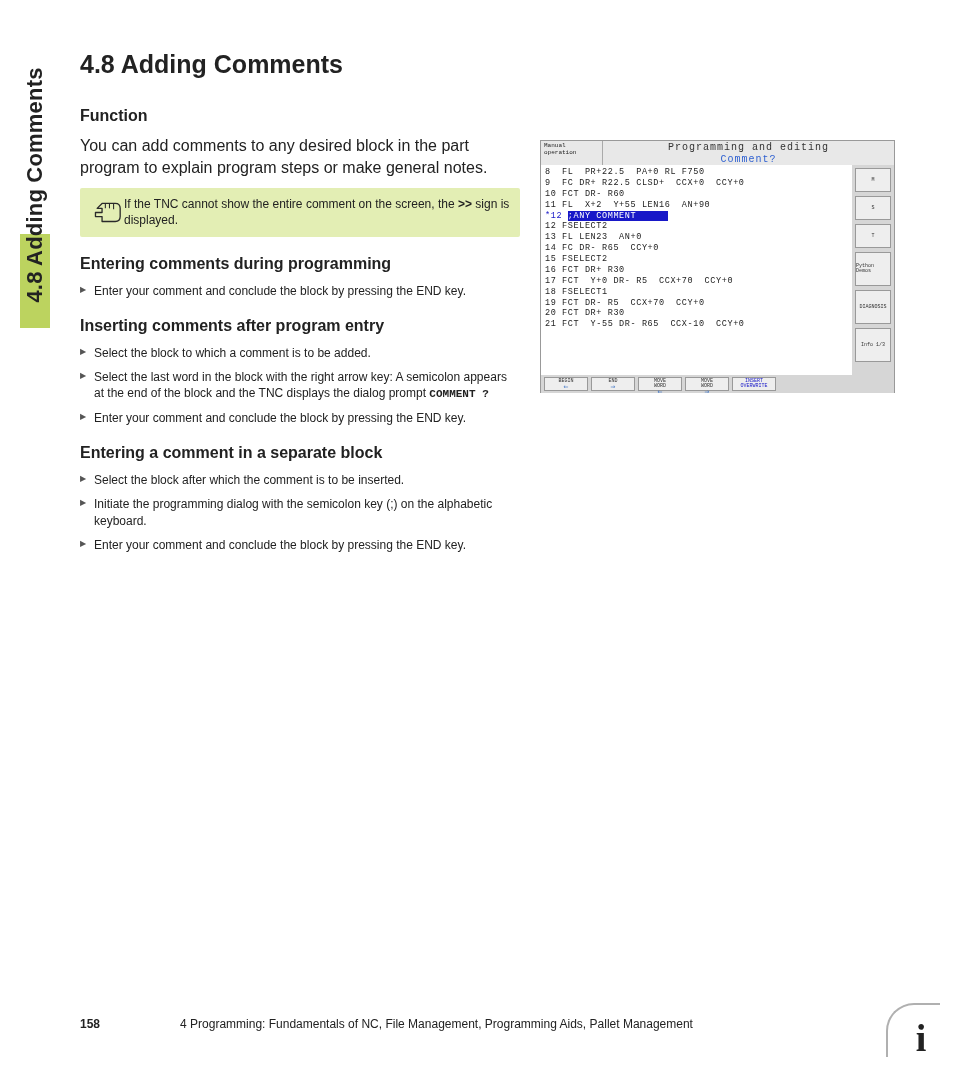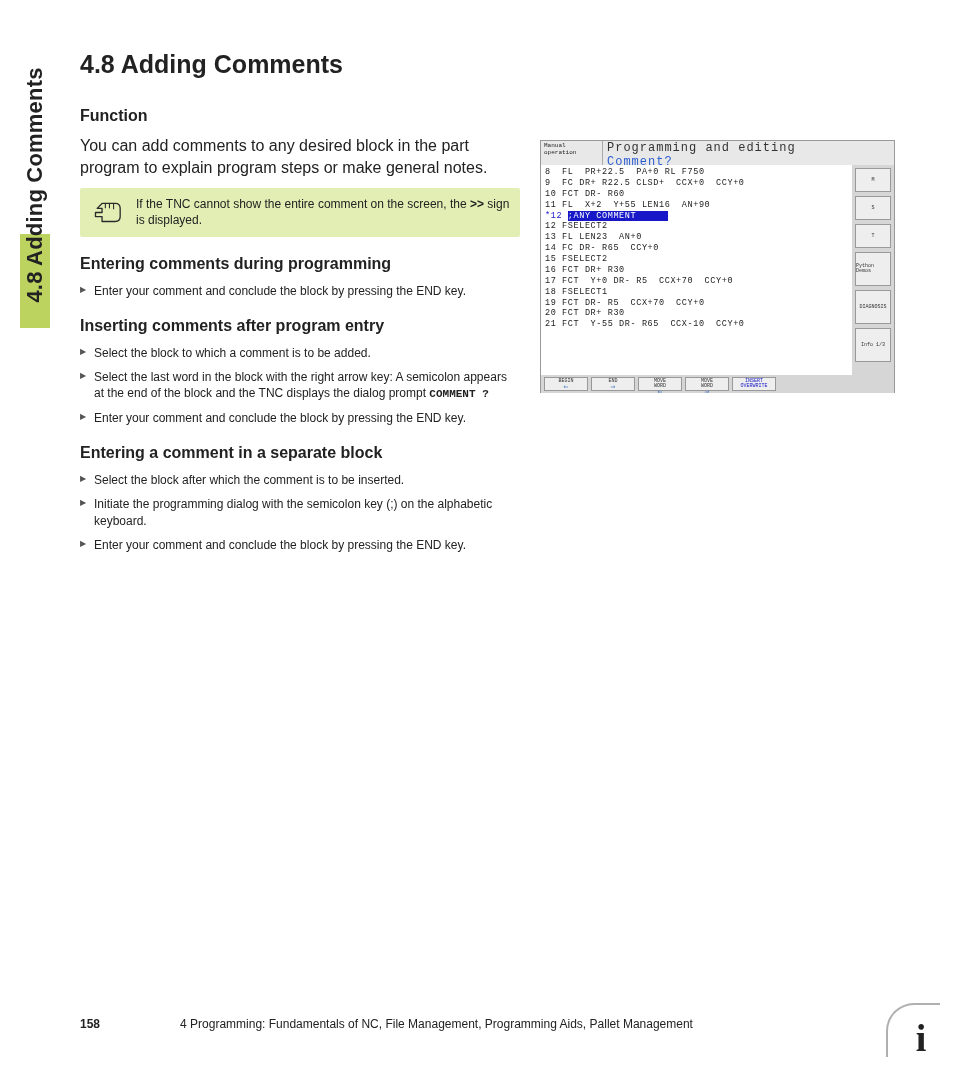--- a/index.html
+++ b/index.html
@@ -65,21 +65,20 @@
   }
 
   
   .callout {
     display: flex;
     align-items: center;
     background: #e3eeb4;
     padding: 8px 10px;
     margin: 6px 0 14px 0;
     border-radius: 2px;
-    gap: 12px;
   }
   .callout-icon { flex: 0 0 34px; }
   .callout-text { font-size: 12px; line-height: 1.35; }
   .callout-text .gt { font-weight: bold; }
 
   
   ul.steps { list-style: none; margin-left: 0; }
   ul.steps li {
     position: relative;
     font-size: 12px;
@@ -116,23 +115,24 @@
     width: 62px;
     font-size: 6px;
     line-height: 1.15;
     padding: 2px 3px;
     border-right: 1px solid #aaa;
     white-space: pre;
   }
   .scr-title-block {
     flex: 1;
     padding: 1px 4px;
-    font-size: 12px;
+    font-size: 10px;
     line-height: 1.15;
     letter-spacing: 1px;
+    text-align: center;
   }
   .scr-title-1 { color: #333; }
   .scr-title-2 { color: #2d5fd0; }
   .scr-body {
     display: flex;
     height: 210px;
   }
   .scr-code {
     flex: 1;
     background: #fff;

